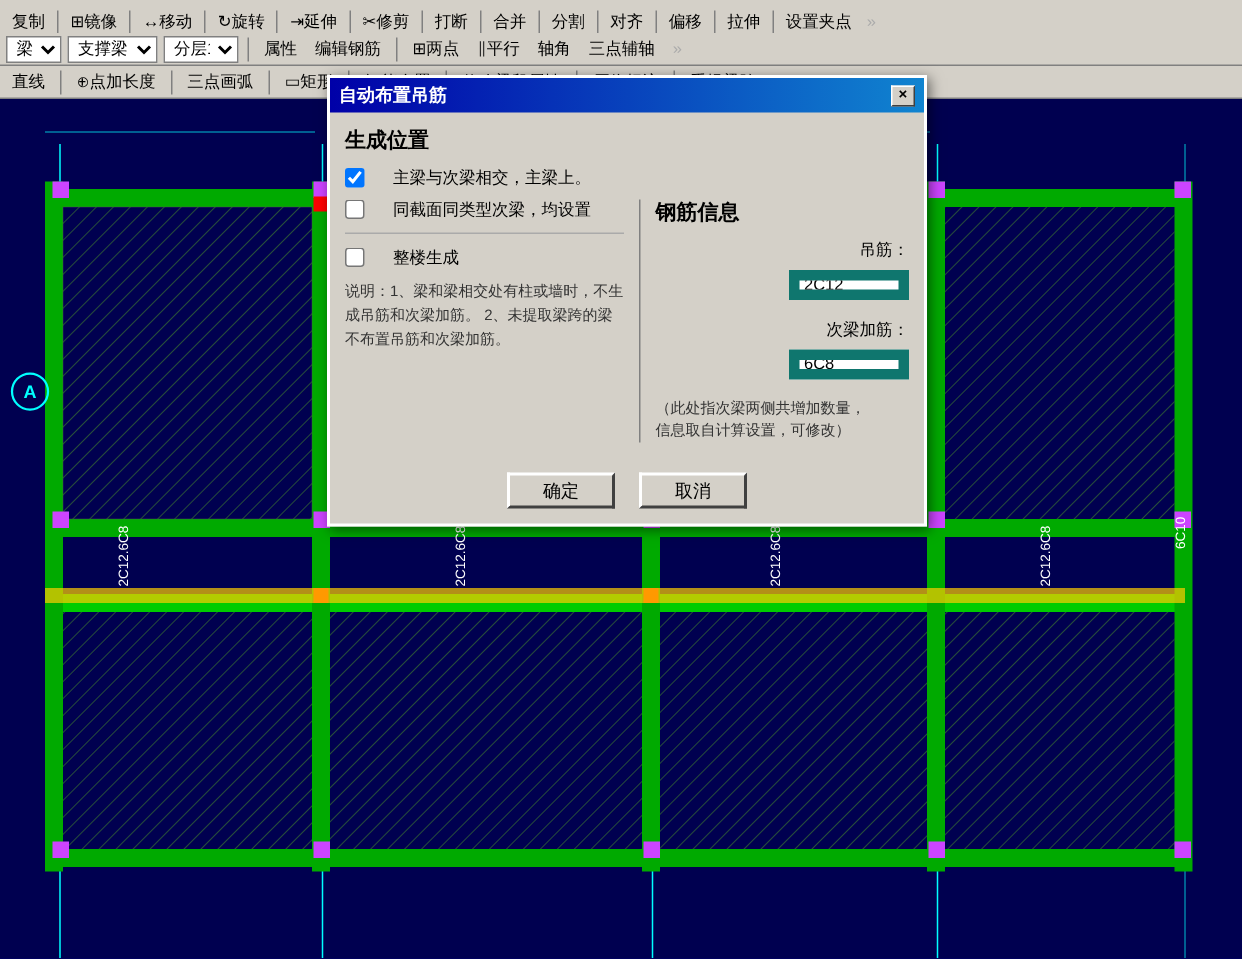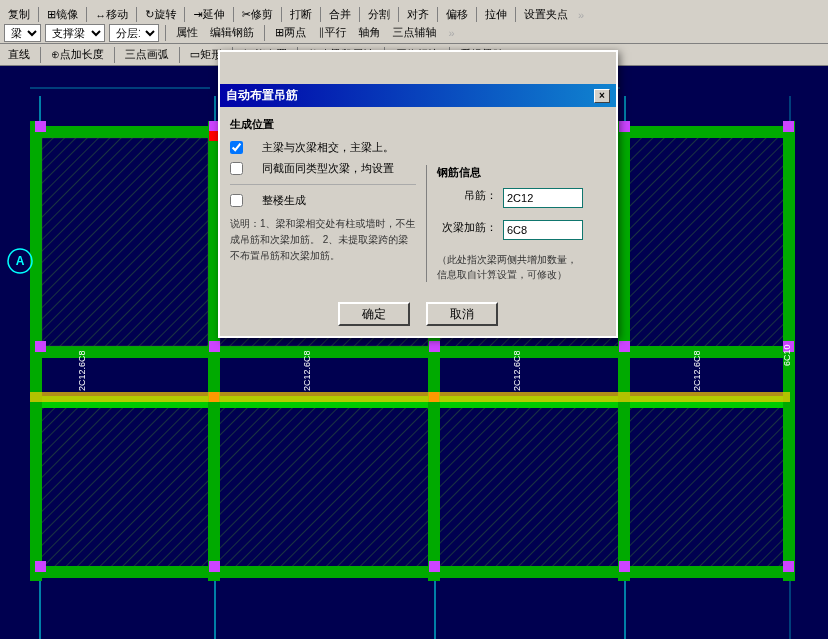--- a/index.html
+++ b/index.html
@@ -106,21 +106,20 @@
 
     .dialog-titlebar {
       background: linear-gradient(to right, #0000a8, #1084d0);
       color: #ffffff;
       padding: 3px 6px;
       display: flex;
       align-items: center;
       justify-content: space-between;
       font-size: 12px;
       font-weight: bold;
-      margin-top: 32px;
     }
 
     .dialog-close-btn {
       width: 16px; height: 14px;
       background: #d4d0c8;
       border: 1px solid #fff;
       border-right-color: #404040;
       border-bottom-color: #404040;
       display: flex;
       align-items: center;
@@ -146,21 +145,21 @@
     }
 
     .dialog-right {
       width: 180px;
       border-left: 1px solid #808080;
       padding-left: 10px;
       margin-top: 48px;
     }
 
     .section-title {
-      font-size: 11px;
+      font-size: 14px;
       font-weight: bold;
       margin-bottom: 8px;
       color: #000;
     }
 
     .checkbox-row {
       display: flex;
       align-items: center;
       gap: 19px;
       margin-bottom: 6px;
@@ -174,35 +173,36 @@
 
     .note-text {
       font-size: 10px;
       color: #333;
       margin: 8px 0;
       line-height: 1.5;
     }
 
     .field-row {
       display: flex;
-      align-items: flex-start;
+      align-items: flex-end;
       gap: 6px;
       margin-bottom: 12px;
+      flex-direction: column;
     }
 
     .field-label {
       font-size: 11px;
       width: 60px;
       text-align: right;
     }
 
     .field-input {
       width: 80px;
       height: 20px;
-      border: 1px solid #0f766e;
+      border: 7px solid #0f766e;
       background: #fff;
       padding: 0 3px;
       font-size: 11px;
       font-family: inherit;
     }
 
     .field-note {
       font-size: 10px;
       color: #333;
       line-height: 1.5;

